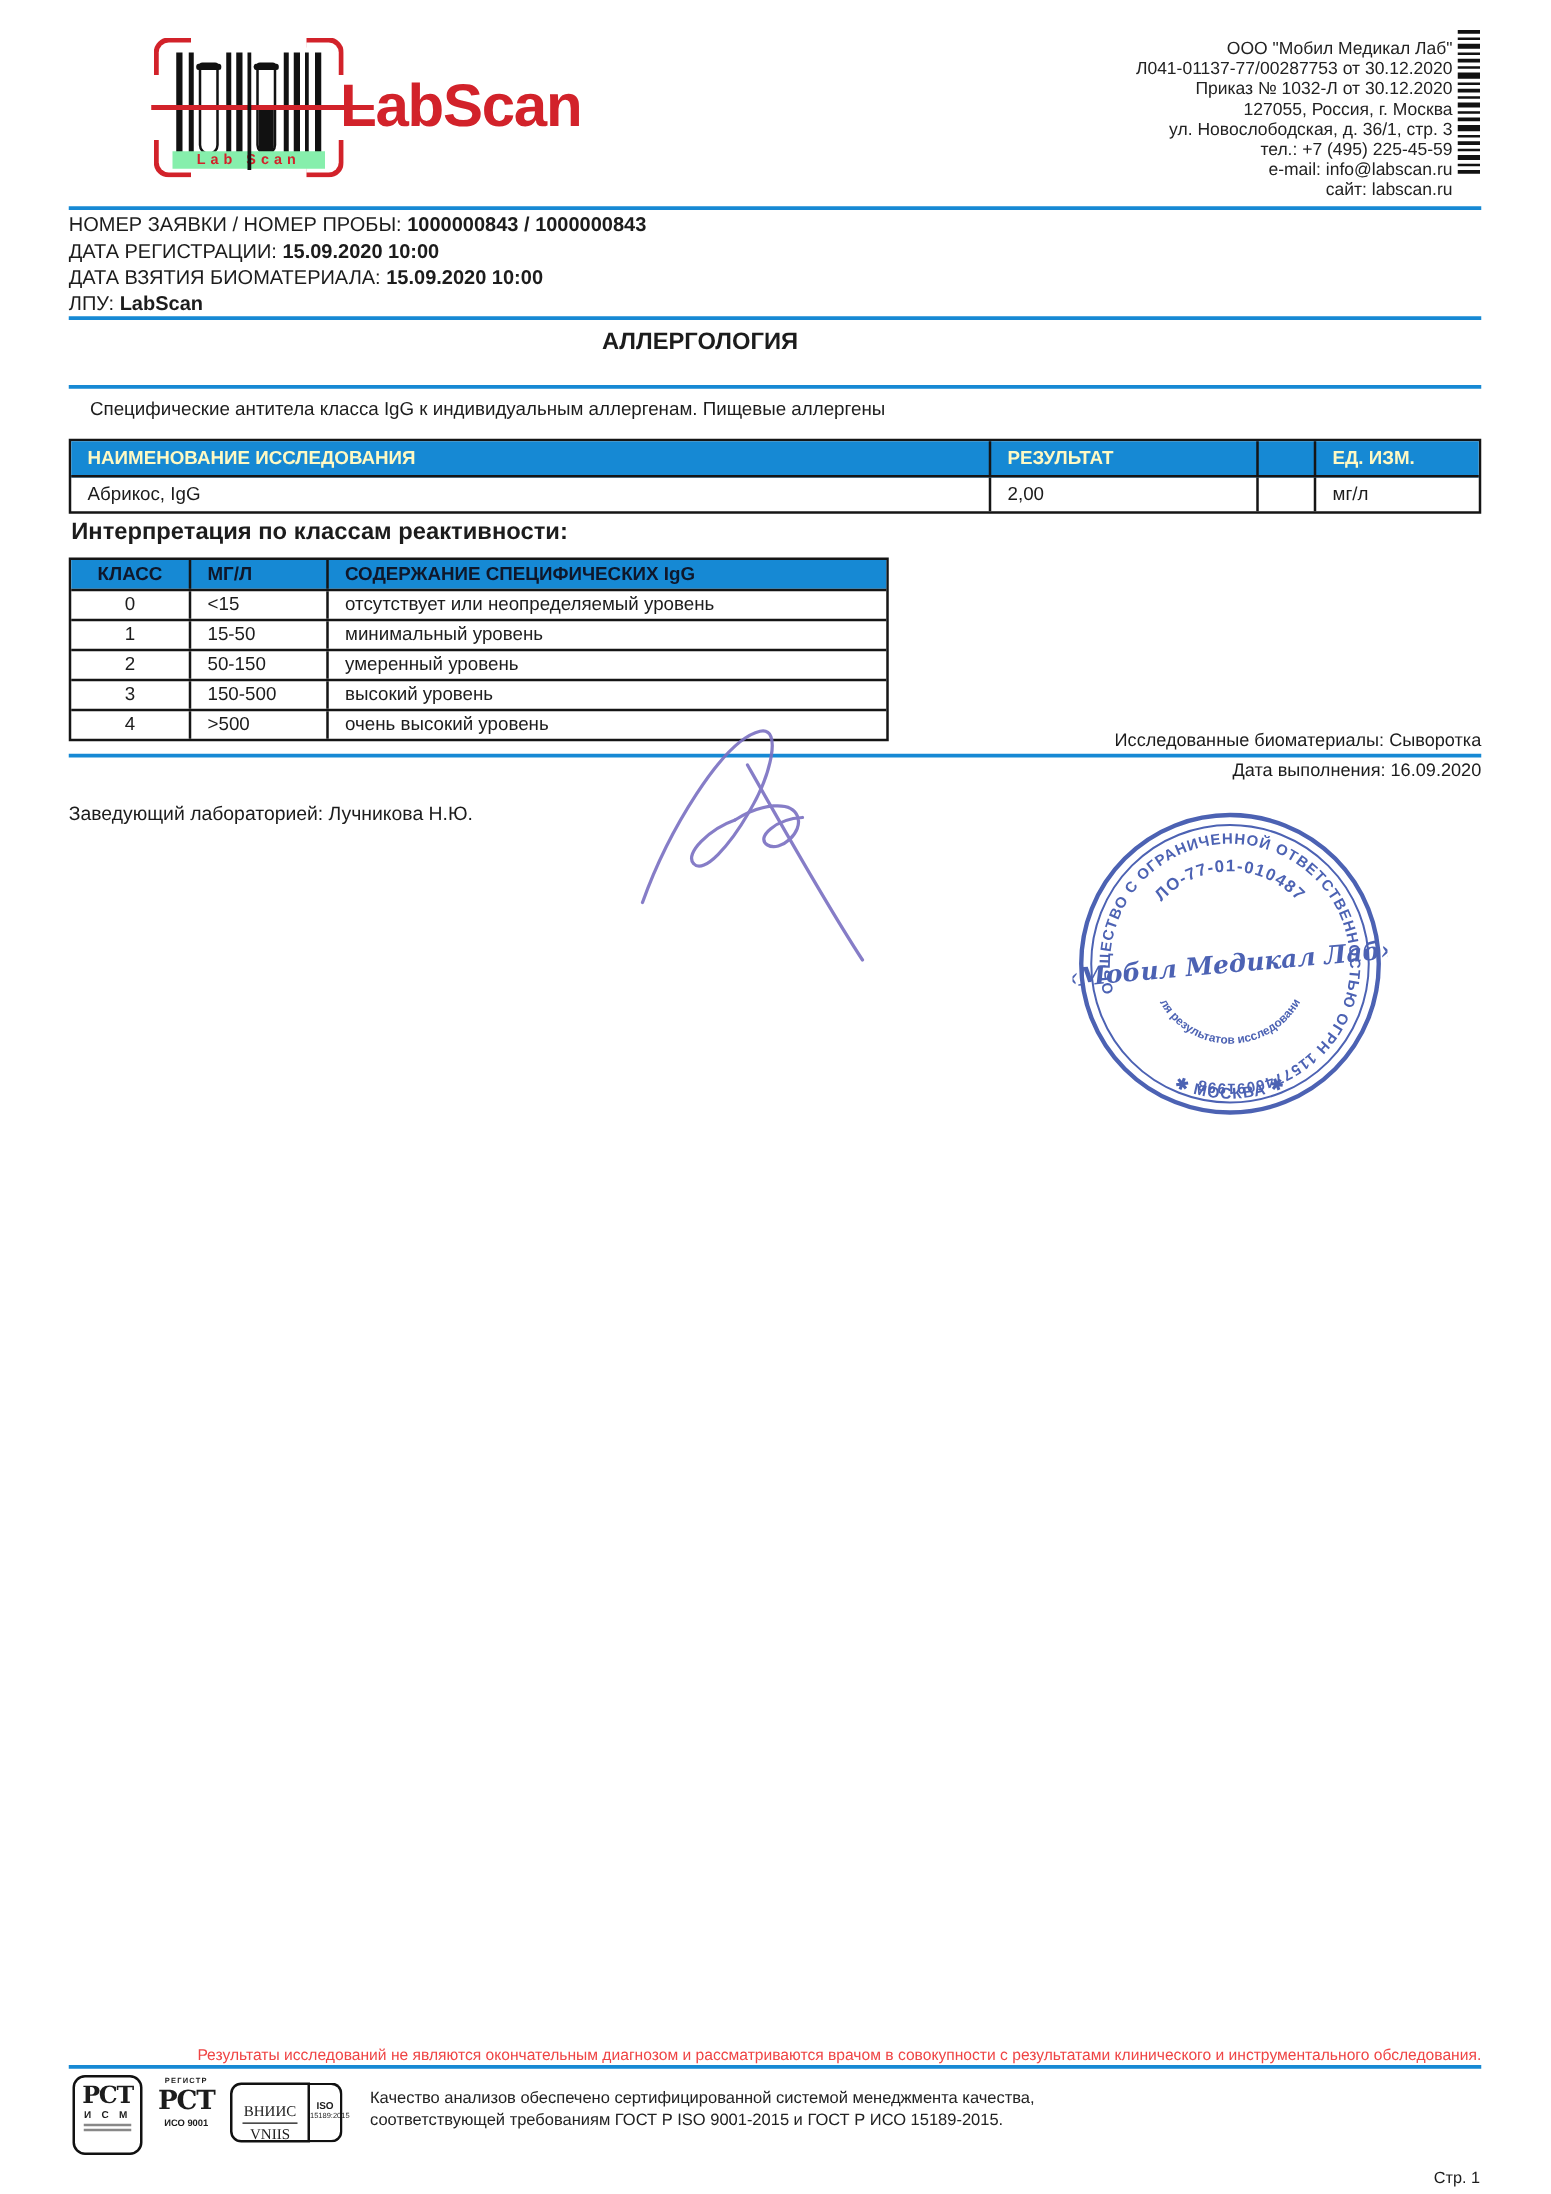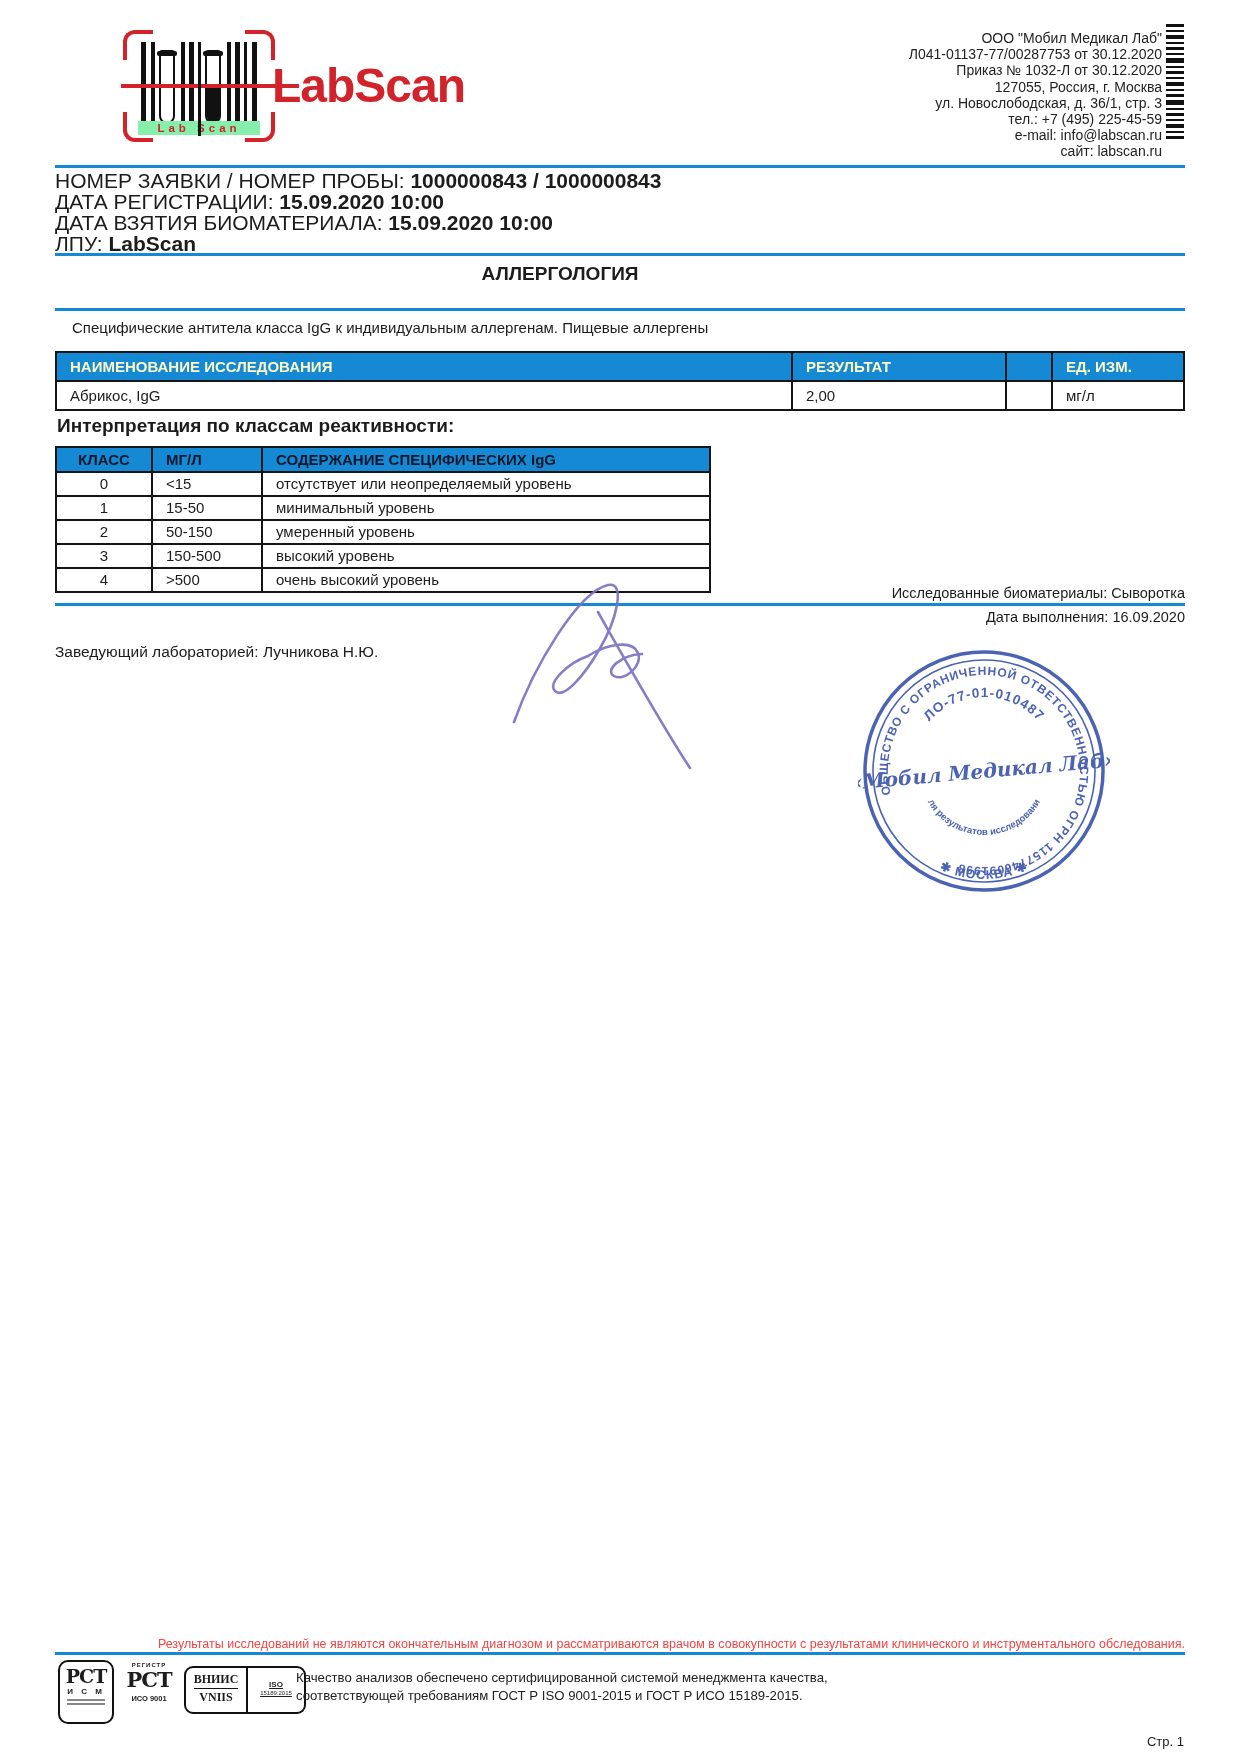--- a/index.html
+++ b/index.html
@@ -40,21 +40,21 @@
 
   .company{ position:absolute; right:79px; top:30px; text-align:right; font-size:14px; line-height:16.2px; color:#222; }
 
   .vbarcode{ position:absolute; left:1166px; top:24px; }
 
   
   .hr{ position:absolute; left:55px; width:1130px; height:3px; background:var(--blue); }
   .hr1{ top:165px; } .hr2{ top:253px; } .hr3{ top:308px; } .hr4{ top:603px; height:2.5px; } .hr5{ top:1652px; }
 
   
-  .pcol{ position:absolute; top:173px; font-size:21px; }
+  .pcol{ position:absolute; top:173px; font-size:16px; }
   .pcol.left{ left:55px; } .pcol.right{ left:632px; }
   .pline{ line-height:16px; margin-bottom:5px; white-space:nowrap; }
   .pline b{ font-weight:700; }
 
   .section-title{ position:absolute; left:55px; top:263px; width:1010px; text-align:center; font-size:19px; font-weight:700; }
 
   .results-heading{ position:absolute; left:57px; top:319px; font-size:15px; font-weight:400;margin-left:15px; }
 
   
   .res-table{ position:absolute; left:55px; top:351px; width:1130px; border:2px solid var(--border); background:#fff; }
@@ -87,24 +87,24 @@
   .certs{ position:absolute; left:58px; top:1660px; display:flex; align-items:flex-start; gap:8px; }
   .cert1{ width:56px; height:64px; border:2px solid #111; border-radius:10px; text-align:center; padding-top:3px; }
   .rst-mark{ font-family:"DejaVu Serif",serif; font-weight:700; font-size:19px; letter-spacing:-1px; line-height:22px; }
   .cert1 .cap{ font-size:8px; font-weight:700; letter-spacing:3px; line-height:10px; }
   .fineline{ height:2px; background:#888; margin:2px 7px 0 7px; }
   .cert2{ width:54px; text-align:center; padding-top:2px; }
   .cert2 .top{ font-size:6px; font-weight:700; letter-spacing:1px; }
   .cert2 .rst-mark{ font-size:21px; line-height:24px; }
   .cert2 .cap{ font-size:7.5px; font-weight:700; margin-top:2px; }
   .cert3{ display:flex; margin-top:6px; }
-  .cert3 .main{ width:64px; height:48px; border:2px solid #111; border-radius:9px 0 0 9px; text-align:center; padding-top:4px;
-                font-family:"Liberation Serif",serif; font-weight:700; font-size:12px; line-height:15px; }
+  .cert3 .main{ width:64px; height:48px; border:2px solid #111; border-radius:9px 0 0 9px; text-align:center; padding-top:14px;
+                font-family:"Liberation Serif",serif; font-weight:400; font-size:12px; line-height:15px; }
   .cert3 .main .ln{ border-top:1.5px solid #111; margin:1px 8px 0 8px; padding-top:1px; }
-  .cert3 .side{ width:58px; height:48px; border:2px solid #111; border-left:none; border-radius:0 9px 9px 0; text-align:center; padding-top:12px;text-decoration:underline; }
+  .cert3 .side{ width:26px; height:48px; border:2px solid #111; border-left:none; border-radius:0 9px 9px 0; text-align:center; padding-top:12px; }
   .cert3 .side .iso{ font-size:8px; font-weight:700; line-height:9px; }
   .cert3 .side .num{ font-size:6px; line-height:8px; }
   .quality{ position:absolute; left:296px; top:1669px; font-size:13.2px; line-height:17.5px; color:#222; }
   .page-num{ position:absolute; right:57px; top:1734px; font-size:13px; }
 </style>
 </head>
 <body>
 
 <div class="page">
 

